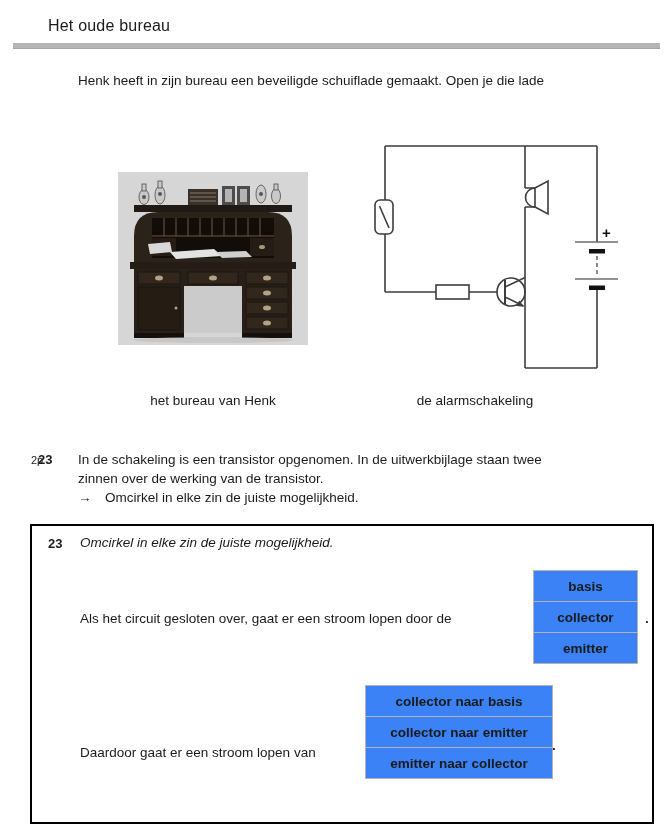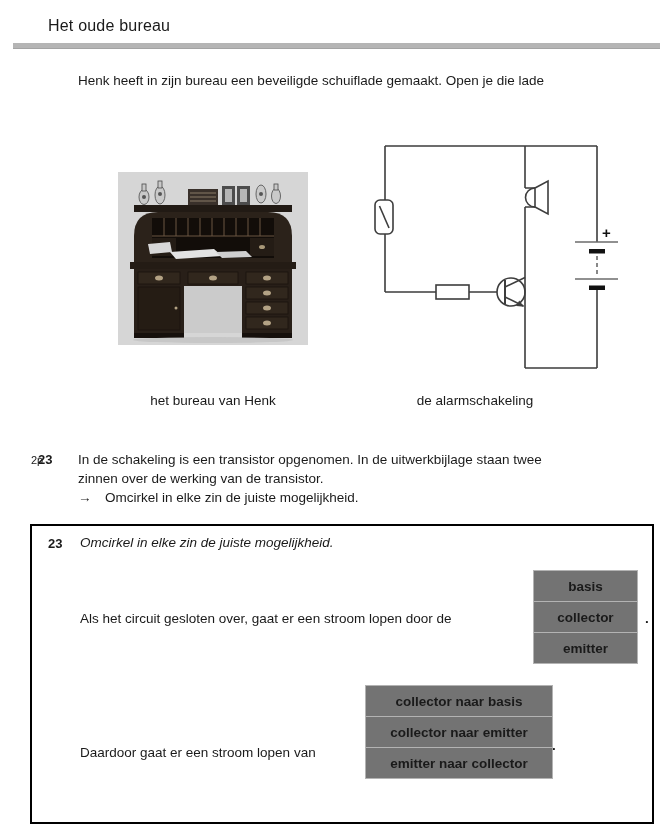--- a/index.html
+++ b/index.html
@@ -24,21 +24,21 @@
   #answer-box{left:30px;top:524px;width:620px;height:296px;border:2px solid #000;}
   #box-number{left:16px;top:10px;font-size:13px;font-weight:bold;}
   #box-instruction{left:48px;top:9px;font-size:13.5px;font-style:italic;}
   .sentence{font-size:13.5px;}
   #sentence1{left:48px;top:85px;}
   #sentence2{left:48px;top:219px;}
   .optgroup{position:absolute;}
   #optgroup1{left:501px;top:44px;width:105px;}
   #optgroup2{left:333px;top:159px;width:188px;}
   .opt{
-    height:32px;line-height:32px;border:1px solid #b3b3b3;background:#737373;
+    height:32px;line-height:32px;border:1px solid #b3b3b3;background:#3b82f6;
     font-size:13.5px;font-weight:bold;text-align:center;box-sizing:border-box;
   }
   .opt + .opt{margin-top:-1px;}
   .period{font-size:13.5px;font-weight:bold;}
   #period1{left:613px;top:85px;}
   #period2{left:520px;top:212px;}
 </style>
 </head>
 <body>
 

